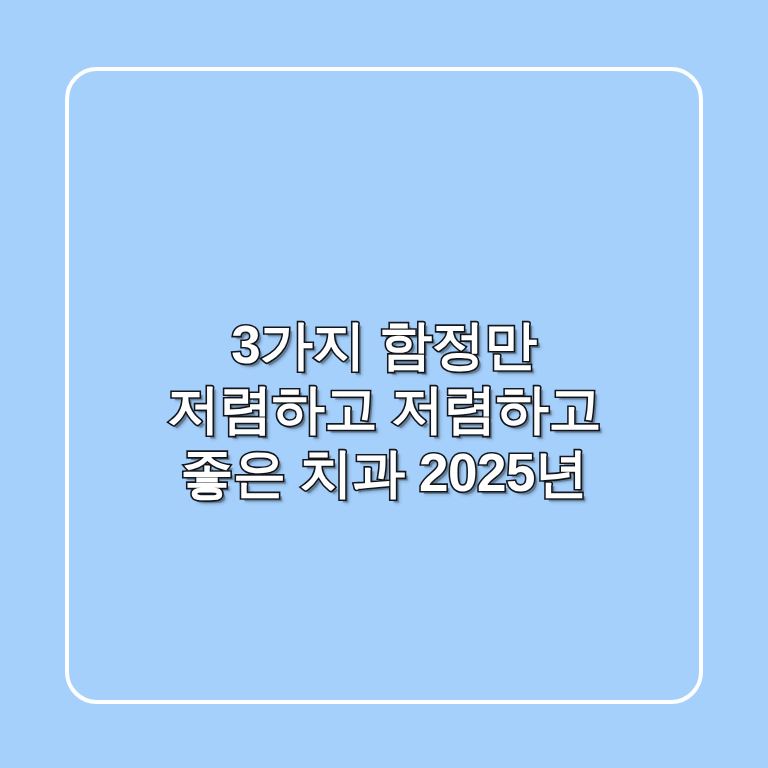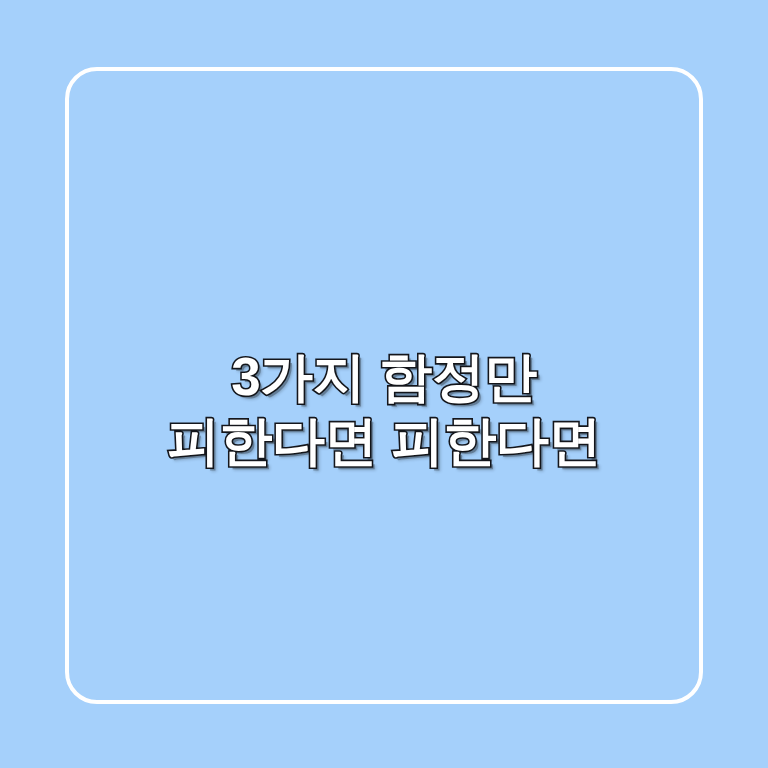--- a/index.html
+++ b/index.html
@@ -69,16 +69,17 @@
 </style>
 </head>
 <body>
 
 <div id="thumbnail-canvas">
 
   <div id="decorative-frame"></div>
 
   <div id="headline-block">
     <span class="headline-line">3가지 함정만</span>
-    <span class="headline-line">피한다면 피한다면</span>
+    <span class="headline-line">저렴하고 저렴하고</span>
+    <span class="headline-line">좋은 치과 2025년</span>
   </div>
 
 </div>
 
 </body></html>

